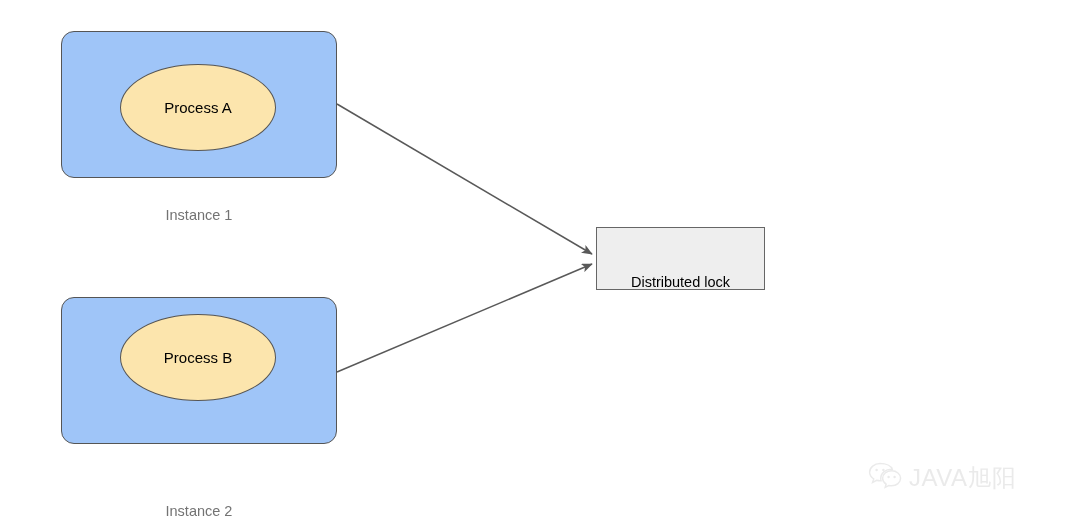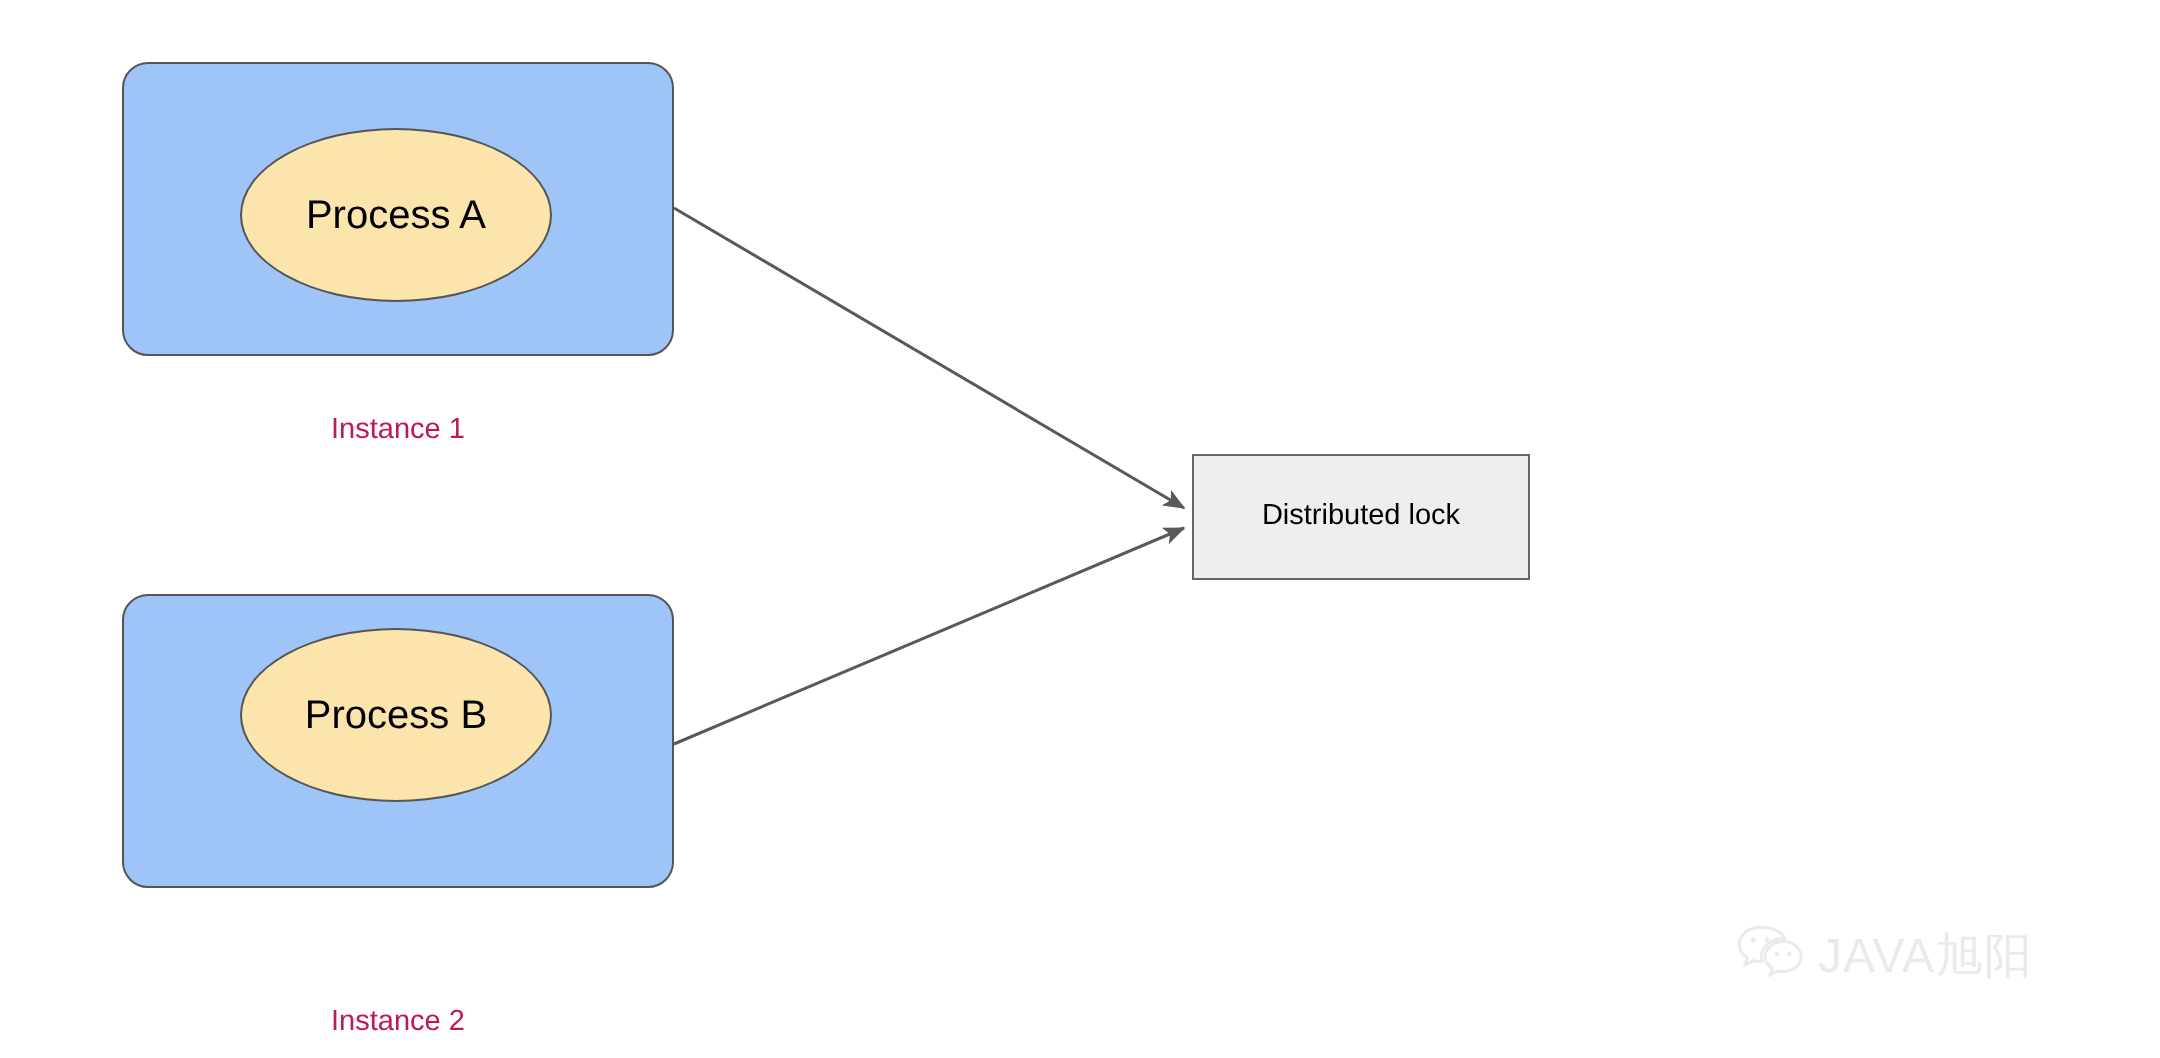--- a/index.html
+++ b/index.html
@@ -34,51 +34,51 @@
     border: 1.4px solid #555555;
     border-radius: 50%;
     box-sizing: border-box;
     display: flex;
     align-items: center;
     justify-content: center;
   }
   #process-ellipse-a { left: 120px; top: 64px;  width: 156px; height: 87px; }
   #process-ellipse-b { left: 120px; top: 314px; width: 156px; height: 87px; }
   .process-label {
-    font-size: 20px;
+    font-size: 15px;
     color: #000000;
     line-height: 1;
     white-space: nowrap;
   }
 
   
   .instance-caption {
     position: absolute;
     width: 276px;
     text-align: center;
     font-size: 14.5px;
-    color: #be185d;
+    color: #737373;
     line-height: 1;
     white-space: nowrap;
   }
   #instance-caption-1 { left: 61px; top: 208px; }
   #instance-caption-2 { left: 61px; top: 474px; margin-top: 30px; }
 
   
   #lock-box {
     position: absolute;
     left: 596px;
     top: 227px;
     width: 169px;
     height: 63px;
     background: #eeeeee;
     border: 1.4px solid #666666;
     box-sizing: border-box;
     display: flex;
-    align-items: center;
+    align-items: flex-end;
     justify-content: center;
   }
   #lock-box .lock-label {
     font-size: 14.5px;
     color: #000000;
     line-height: 1;
     white-space: nowrap;
   }
 
   

